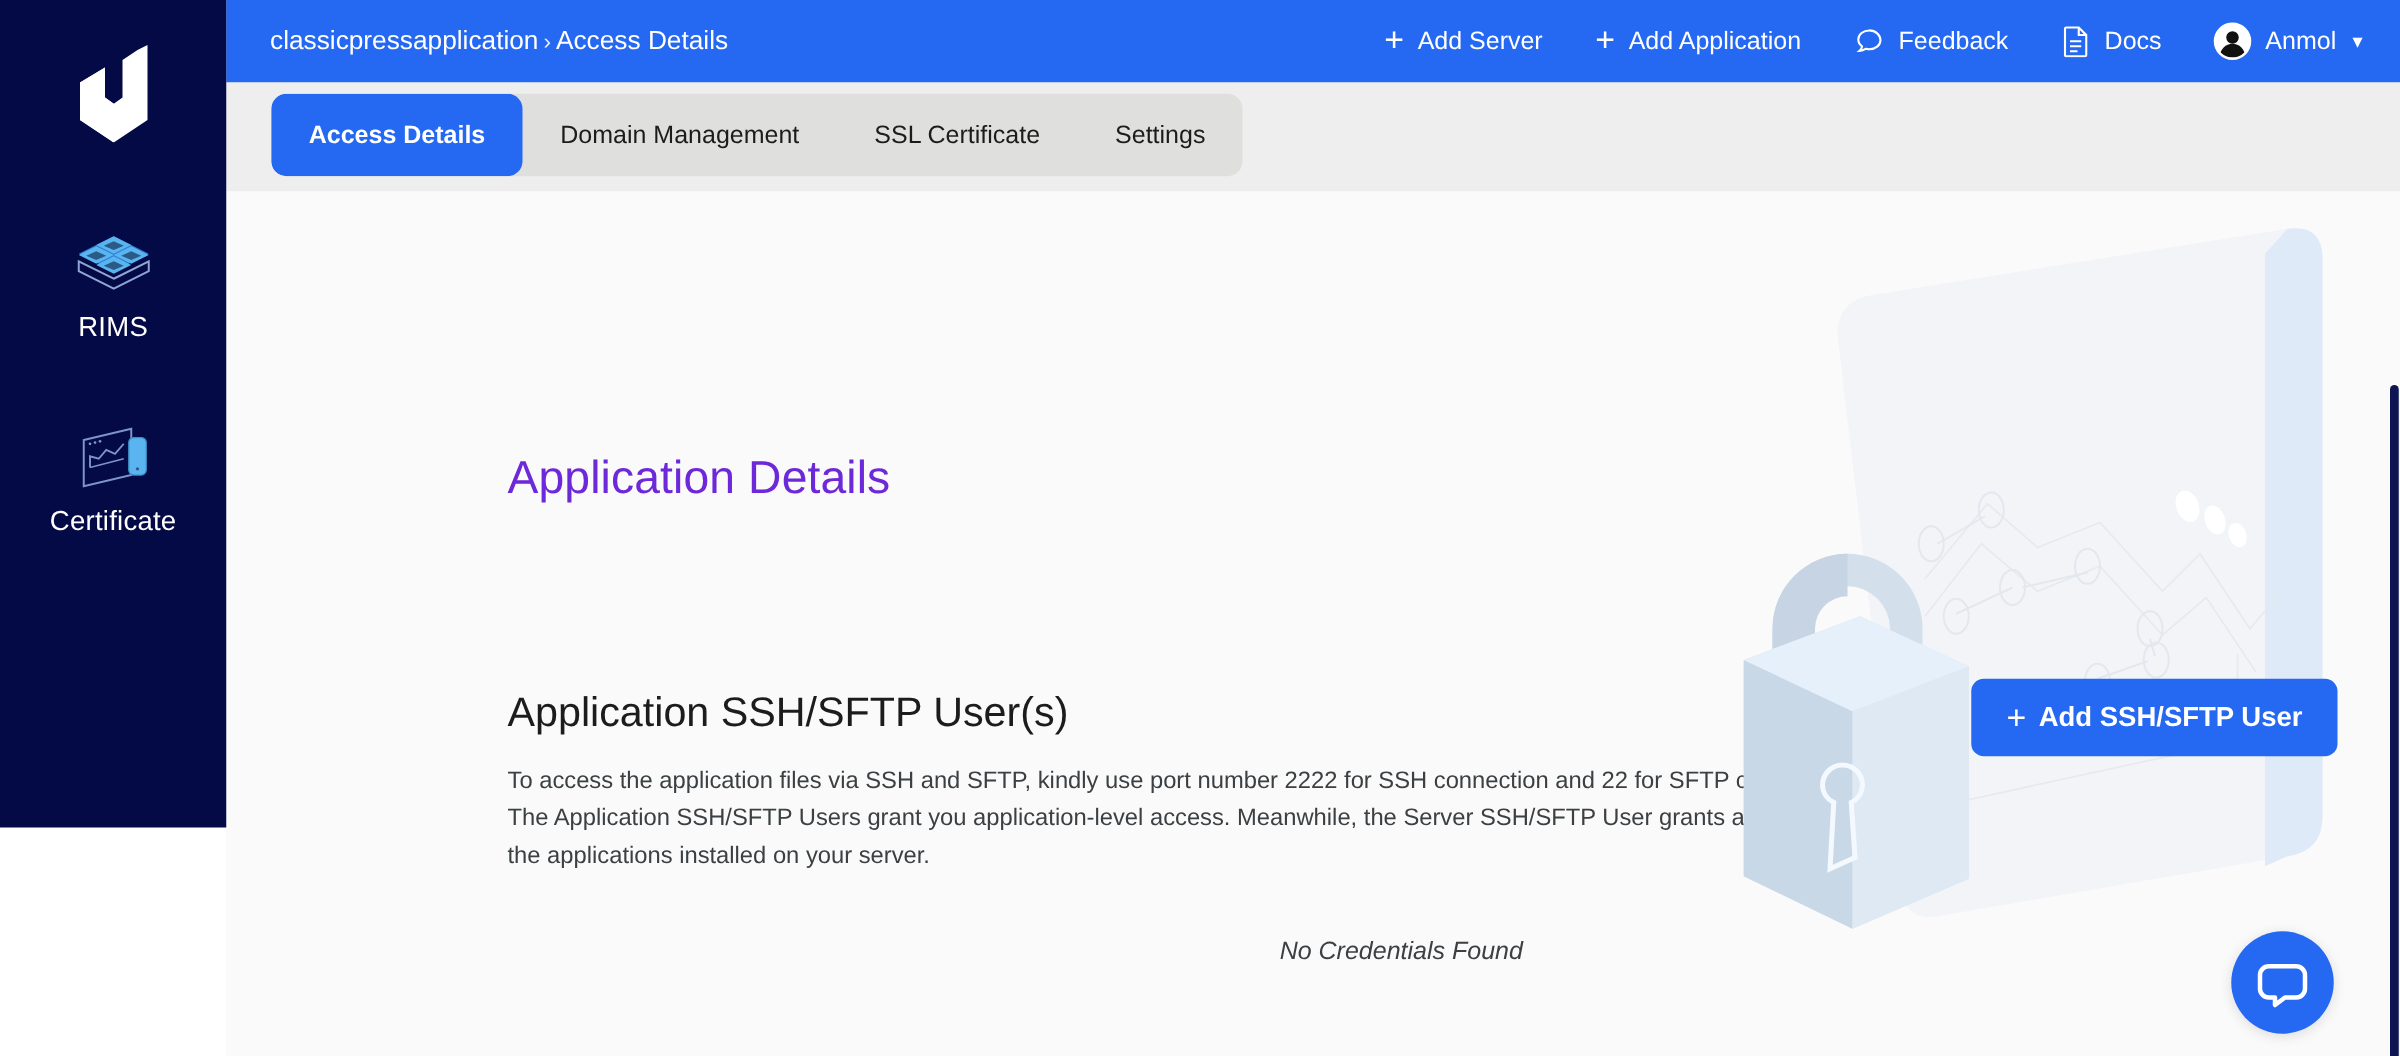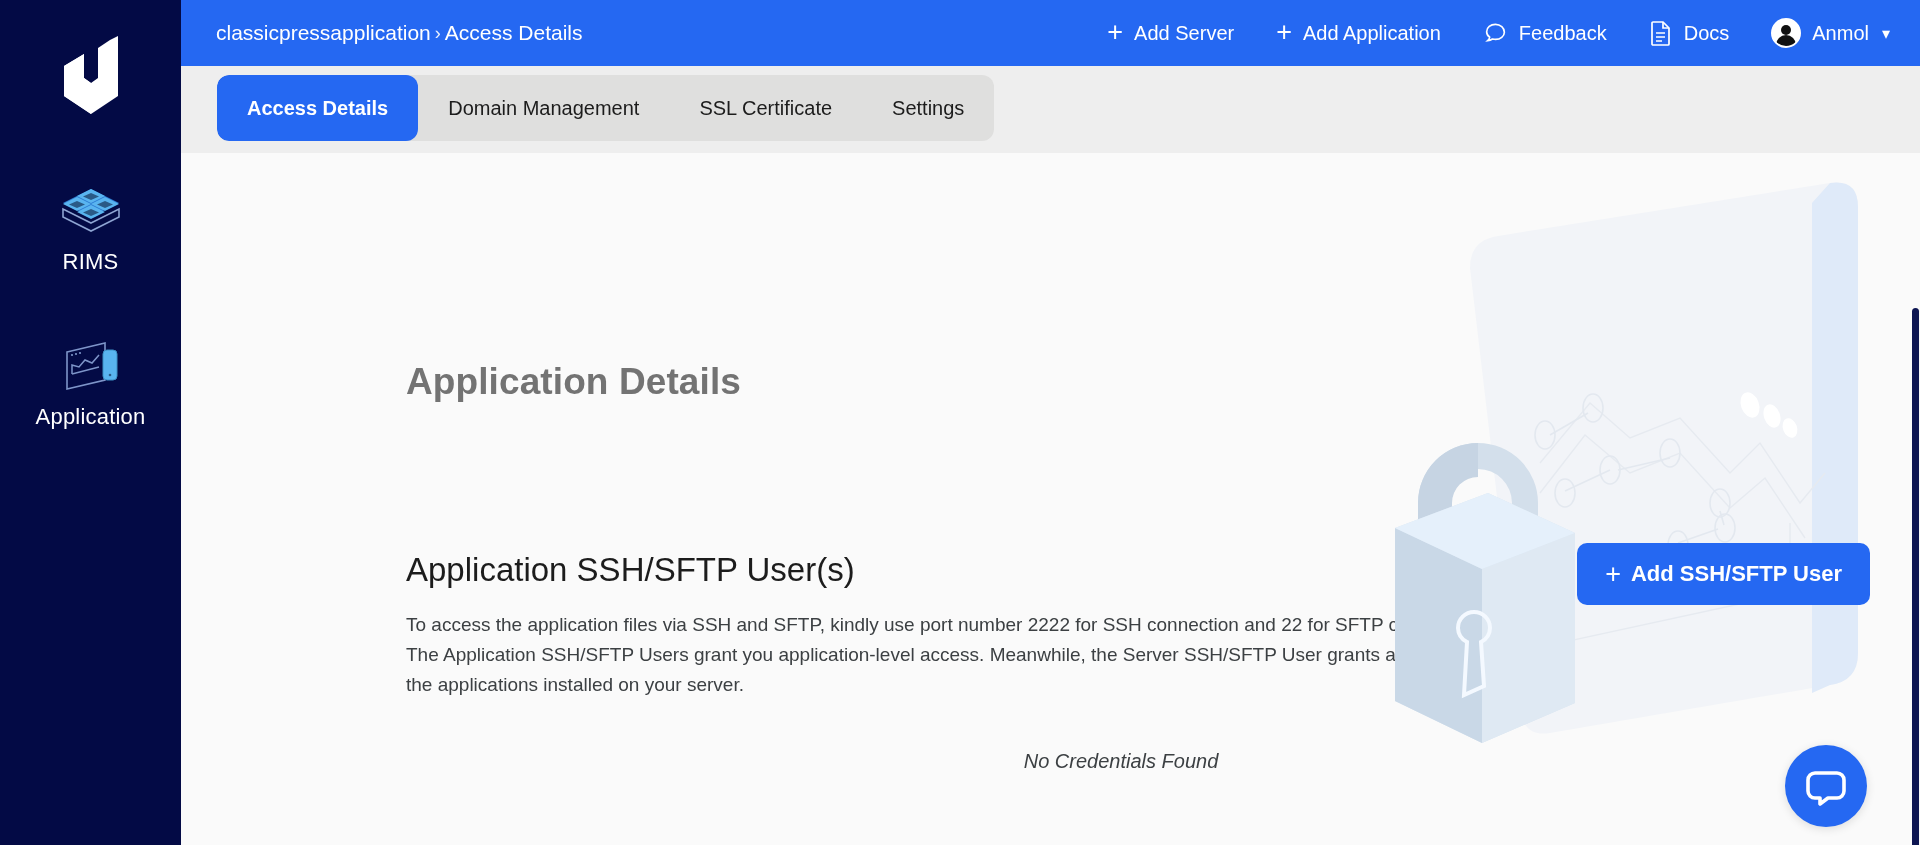--- a/index.html
+++ b/index.html
@@ -6,21 +6,21 @@
   html, body {
     width: 1920px; height: 845px;
     overflow: hidden;
     font-family: "Liberation Sans", sans-serif;
     background: #ffffff;
   }
   #app { position: relative; width: 1920px; height: 845px; display: flex; }
 
   
   #sidebar {
-    width: 181px; height: 845px;
+    width: 181px; height: 662px;
     background: #030a45;
     flex: 0 0 181px;
     position: relative;
     z-index: 30;
   }
   .logo-wrap {
     height: 150px;
     display: flex; align-items: center; justify-content: center;
   }
   .nav-list { display: flex; flex-direction: column; }
@@ -106,21 +106,21 @@
 
   
   #content {
     flex: 1 1 auto;
     background: #fafafa;
     position: relative;
     overflow: hidden;
   }
   .page-title {
     position: absolute; left: 225px; top: 208px;
-    font-size: 37px; color: #737373; font-weight: bold;
+    font-size: 37px; color: #6d28d9; font-weight: normal;
     letter-spacing: .1px;
   }
   .section-title {
     position: absolute; left: 225px; top: 398px;
     font-size: 33px; color: #1c1c1c; font-weight: normal; text-align: center;
   }
   .section-desc {
     position: absolute; left: 225px; top: 457px;
     width: 1115px;
     font-size: 19px; line-height: 30px; color: #3c4043;
@@ -212,21 +212,21 @@
         <svg class="nav-icon" viewBox="0 0 64 58">
           <path d="M8 14 L46 5 L46 42 L8 51 Z" fill="none" stroke="#7e95c9" stroke-width="1.6"></path>
           <circle cx="13" cy="17" r="1.1" fill="#7e95c9"></circle>
           <circle cx="17" cy="16" r="1.1" fill="#7e95c9"></circle>
           <circle cx="21" cy="15" r="1.1" fill="#7e95c9"></circle>
           <path d="M13 36 L13 27 L20 29 L26 22 L33 25 L40 17" fill="none" stroke="#7e95c9" stroke-width="1.5"></path>
           <path d="M13 36 L40 29" fill="none" stroke="#7e95c9" stroke-width="1.3"></path>
           <rect x="44" y="12" width="14" height="30" rx="4" fill="#59b4ef" stroke="#3d8fc4" stroke-width="1"></rect>
           <circle cx="51" cy="37" r="1.3" fill="#2a5a86"></circle>
         </svg>
-        <span class="nav-label">Application</span>
+        <span class="nav-label">Certificate</span>
       </div>
 
 
     </div>
   </nav>
 
   <div id="right">
 
     <header id="topbar">
       <div class="breadcrumb">

